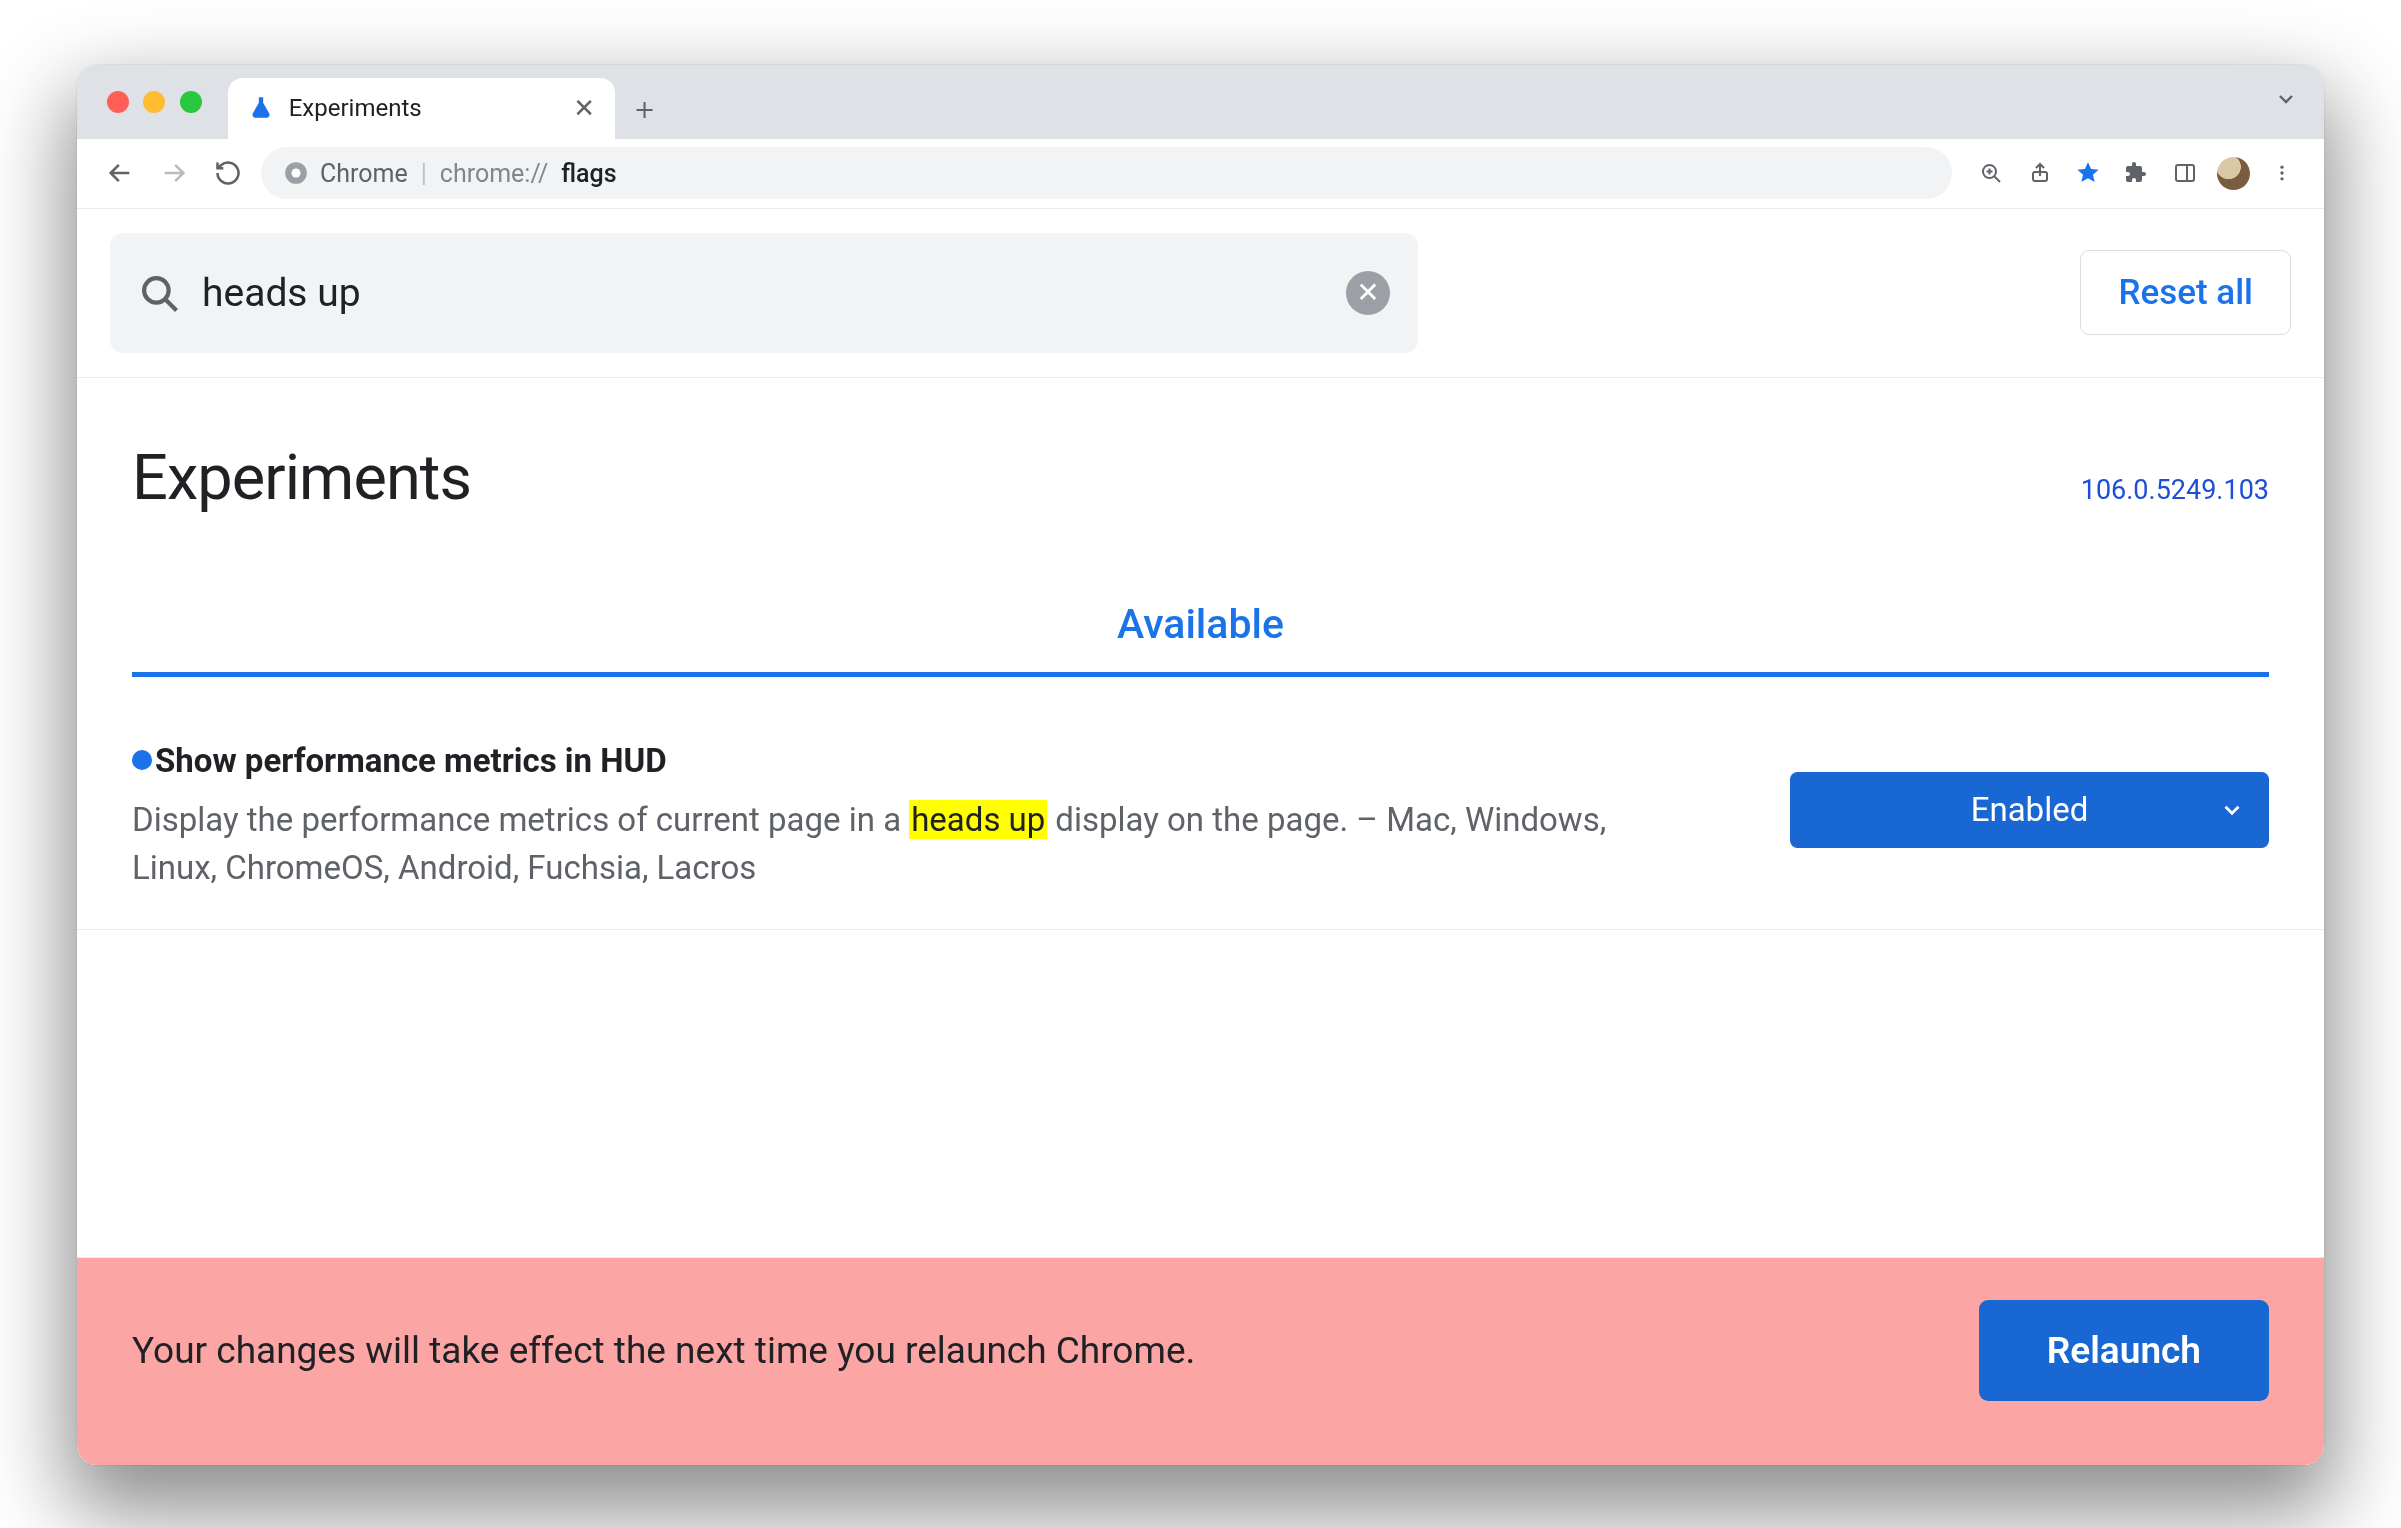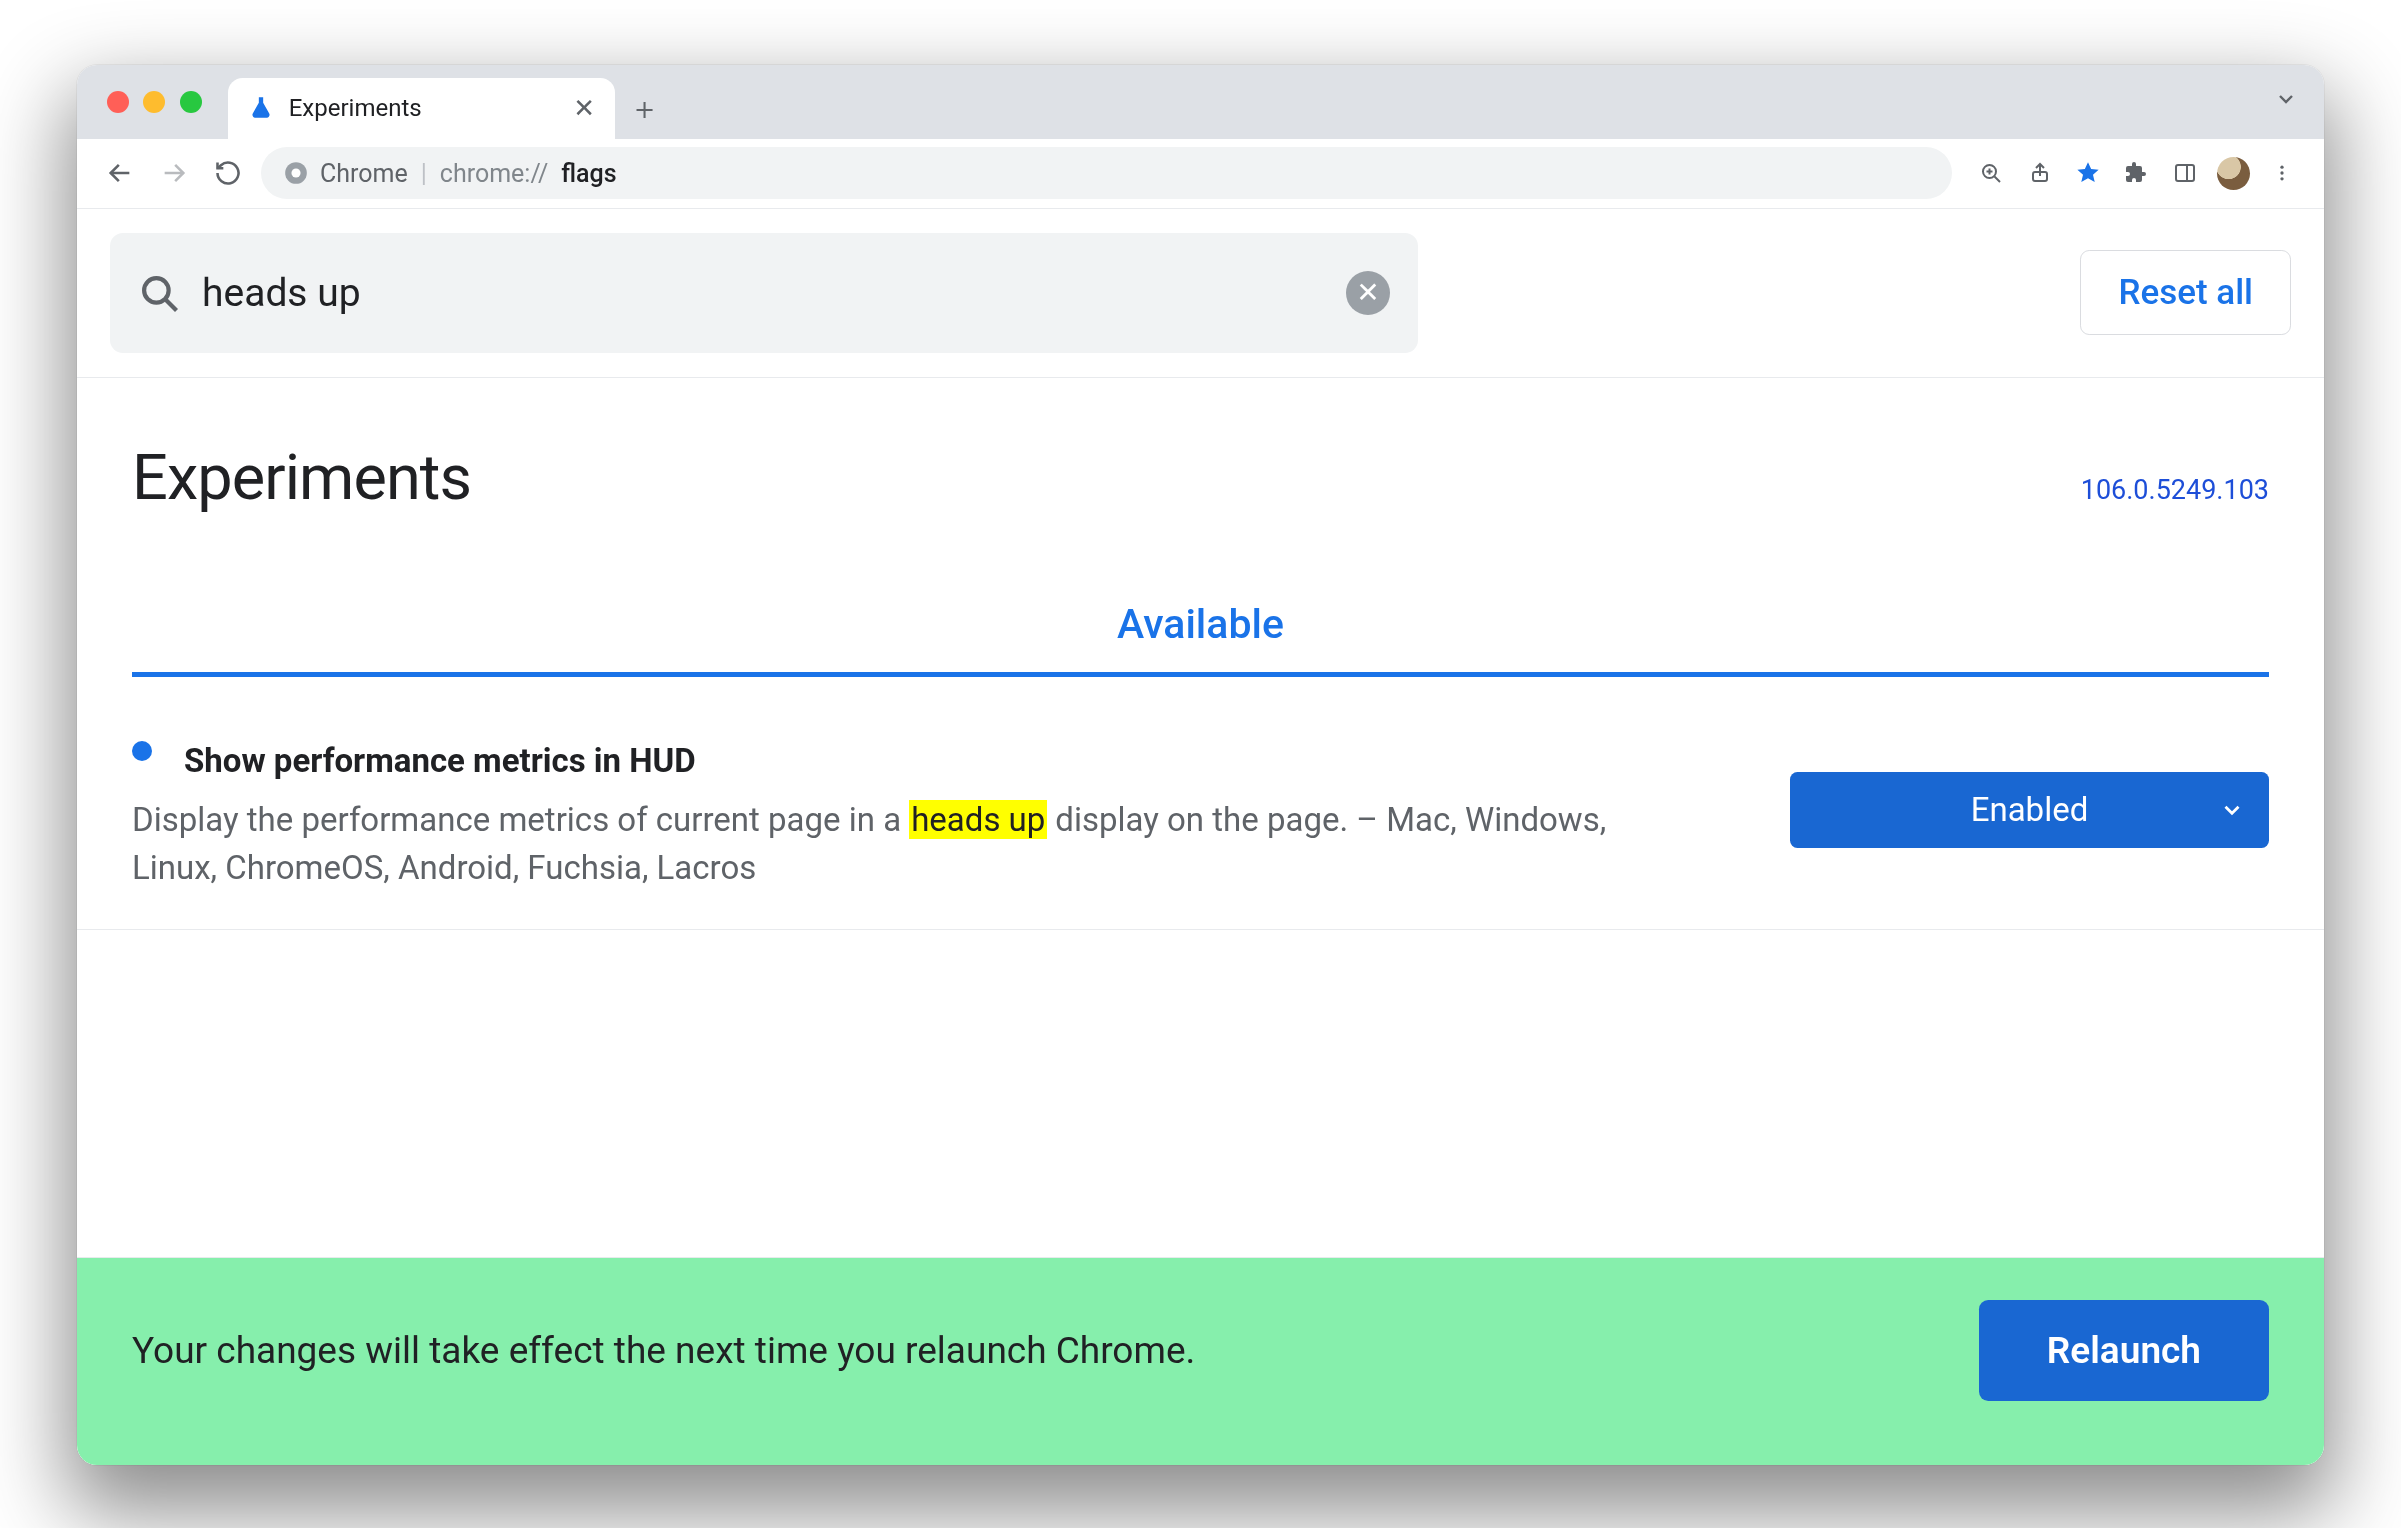--- a/index.html
+++ b/index.html
@@ -99,33 +99,33 @@
   .exp-header{display:flex;align-items:baseline;justify-content:space-between;padding:63px 55px 9.2px;}
   .exp-header h1{margin:0;font-size:63px;font-weight:400;color:#202124;letter-spacing:-0.9px;}
   .exp-header .ver{font-size:27px;color:#1d4ed8;}
 
   .tabs{display:flex;margin:53px 55px 0;border-bottom:0.9px solid var(--border);}
   .tabbtn{flex:1;text-align:center;font-size:41px;padding:24px 0;color:#5f6368;border-bottom:5.5px solid transparent;margin-bottom:-0.9px;}
   .tabbtn.active{color:var(--blue);border-bottom-color:var(--blue);font-weight:500;}
 
   .flag{display:flex;gap:37px;padding:64px 55px 37px;align-items:flex-start;border-bottom:0.9px solid #e8eaed;}
   .flag-main{flex:1;}
-  .flag-title-row{display:flex;gap:32px;font-size:33px;font-weight:700;color:#202124;}
+  .flag-title-row{display:flex;align-items:center;gap:3px;font-size:33px;font-weight:700;color:#202124;}
   .dot{width:20px;height:20px;border-radius:50%;background:#1a73e8;flex:none;}
   .flag-desc{margin-top:16.6px;font-size:33px;line-height:1.45;color:#5f6368;max-width:1492px;}
   mark{background:var(--highlight);color:#202124;padding:0 1.8px;}
   .flag-select{
     width:479px;height:76px;background:var(--blue-strong);color:#fff;border:0;border-radius:7.4px;
     display:flex;align-items:center;justify-content:center;gap:16.6px;font-size:33px;margin-top:31px;
     position:relative;
   }
   .flag-select .chev{position:absolute;right:24px;}
 
   .relaunch-bar{
-    margin-top:auto;border-top:0.9px solid #e8eaed;background:#86efac;
+    margin-top:auto;border-top:0.9px solid #e8eaed;background:#fca5a5;
     display:flex;align-items:center;justify-content:space-between;
     padding:42px 55px 64px;gap:37px;
   }
   .relaunch-bar .msg{font-size:37px;color:#202124;}
   .relaunch-btn{
     background:var(--blue-strong);color:#fff;border:0;border-radius:9.2px;
     height:101px;padding:0 68px;font-size:37px;font-weight:600;
   }
 
   svg{display:block;}

